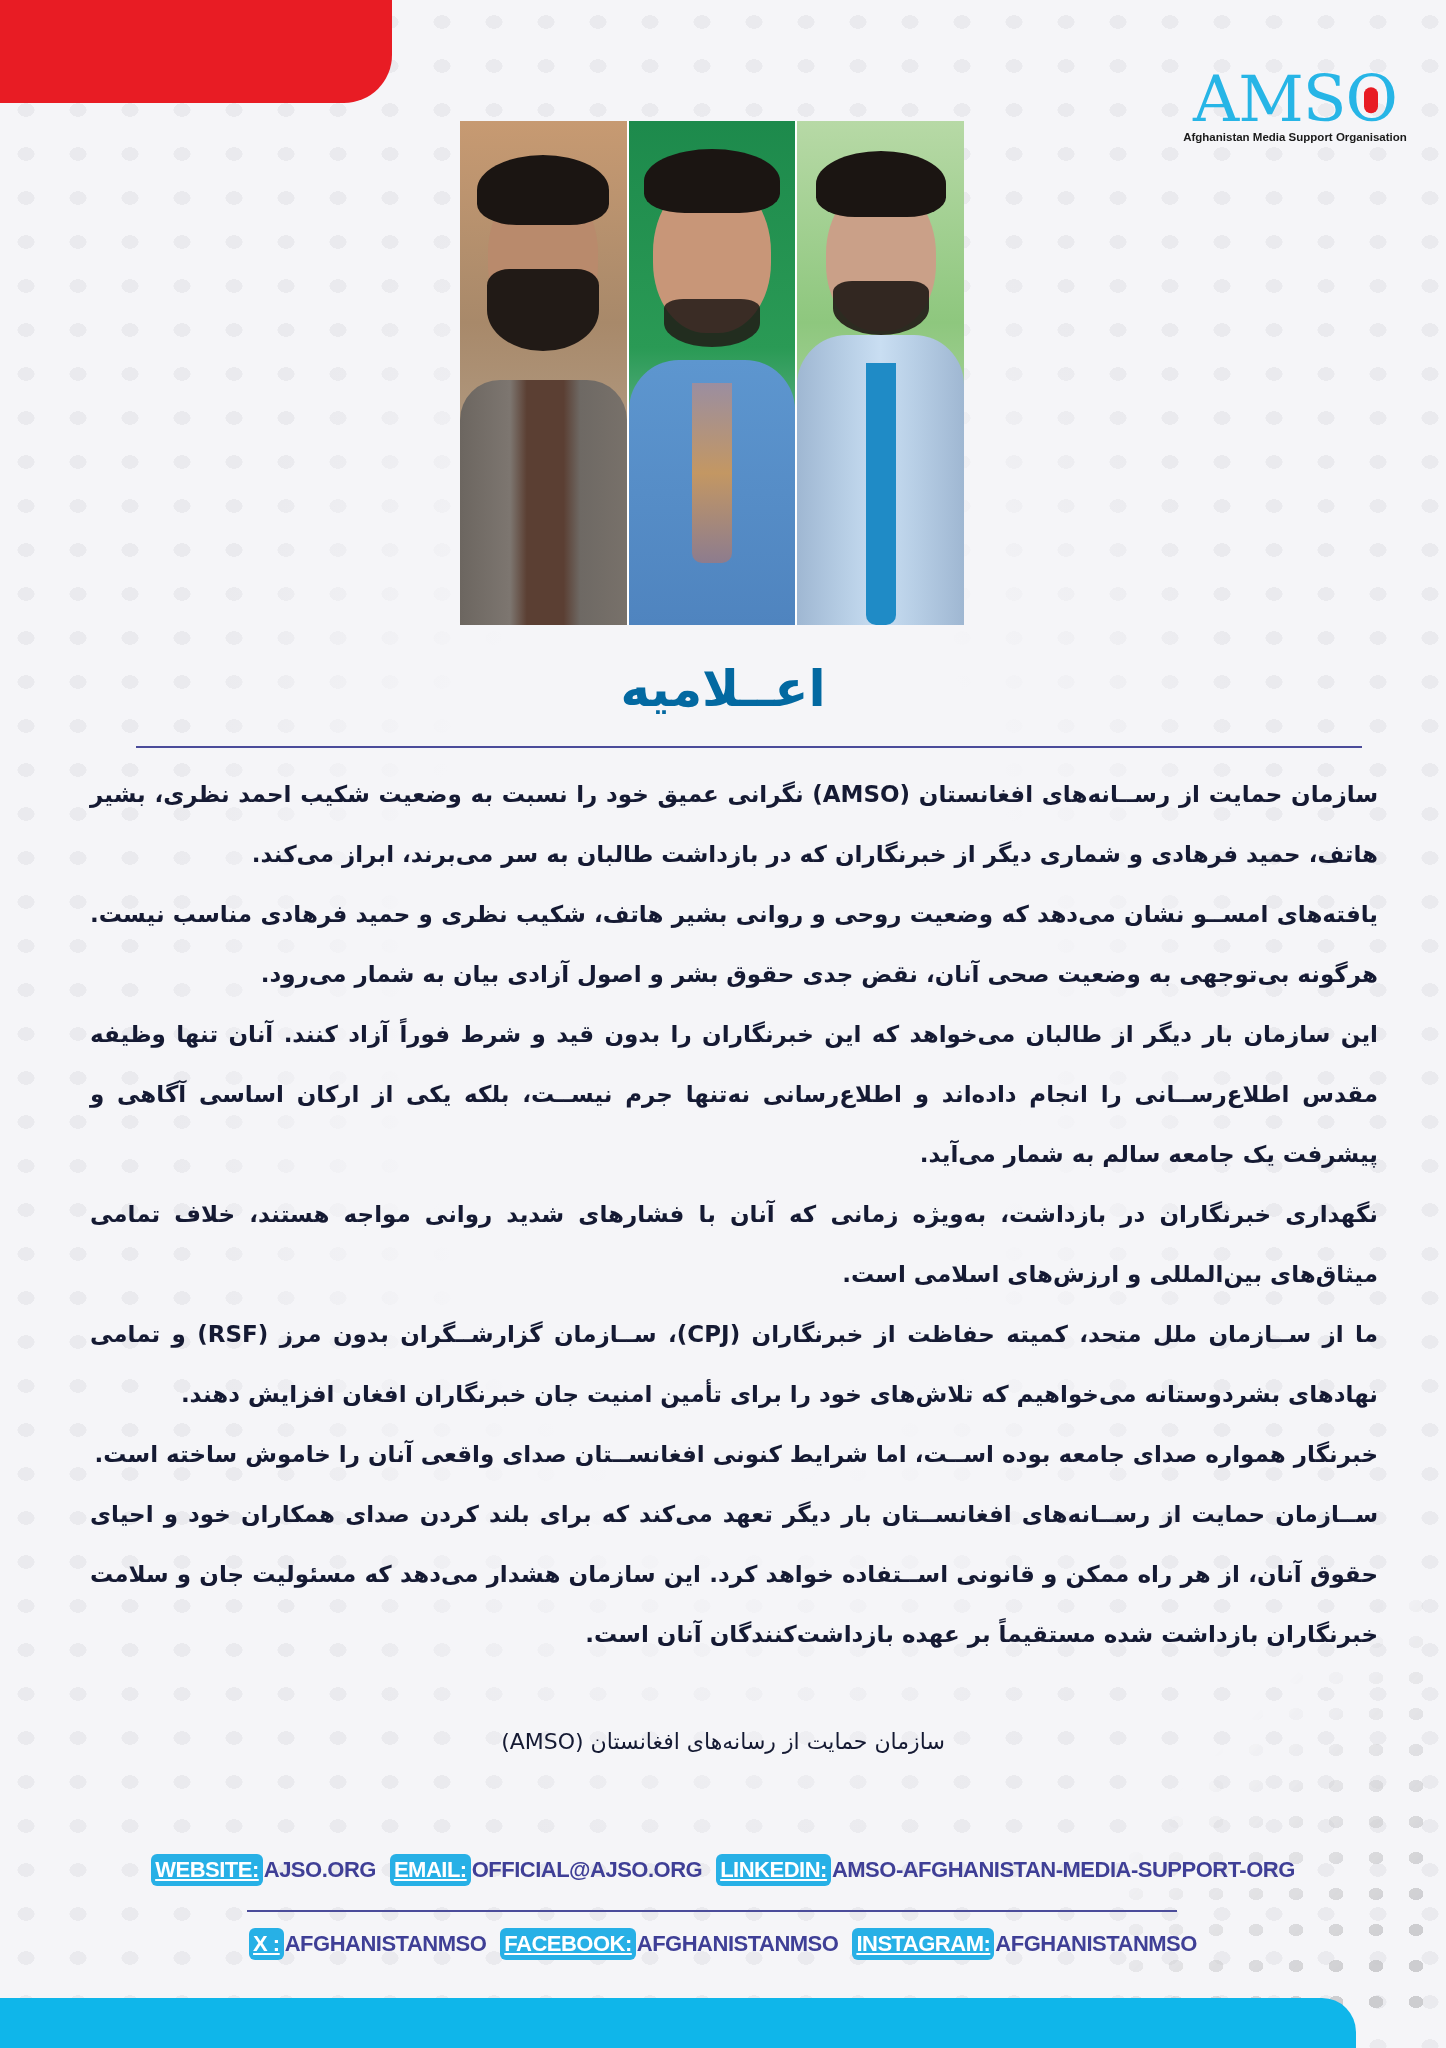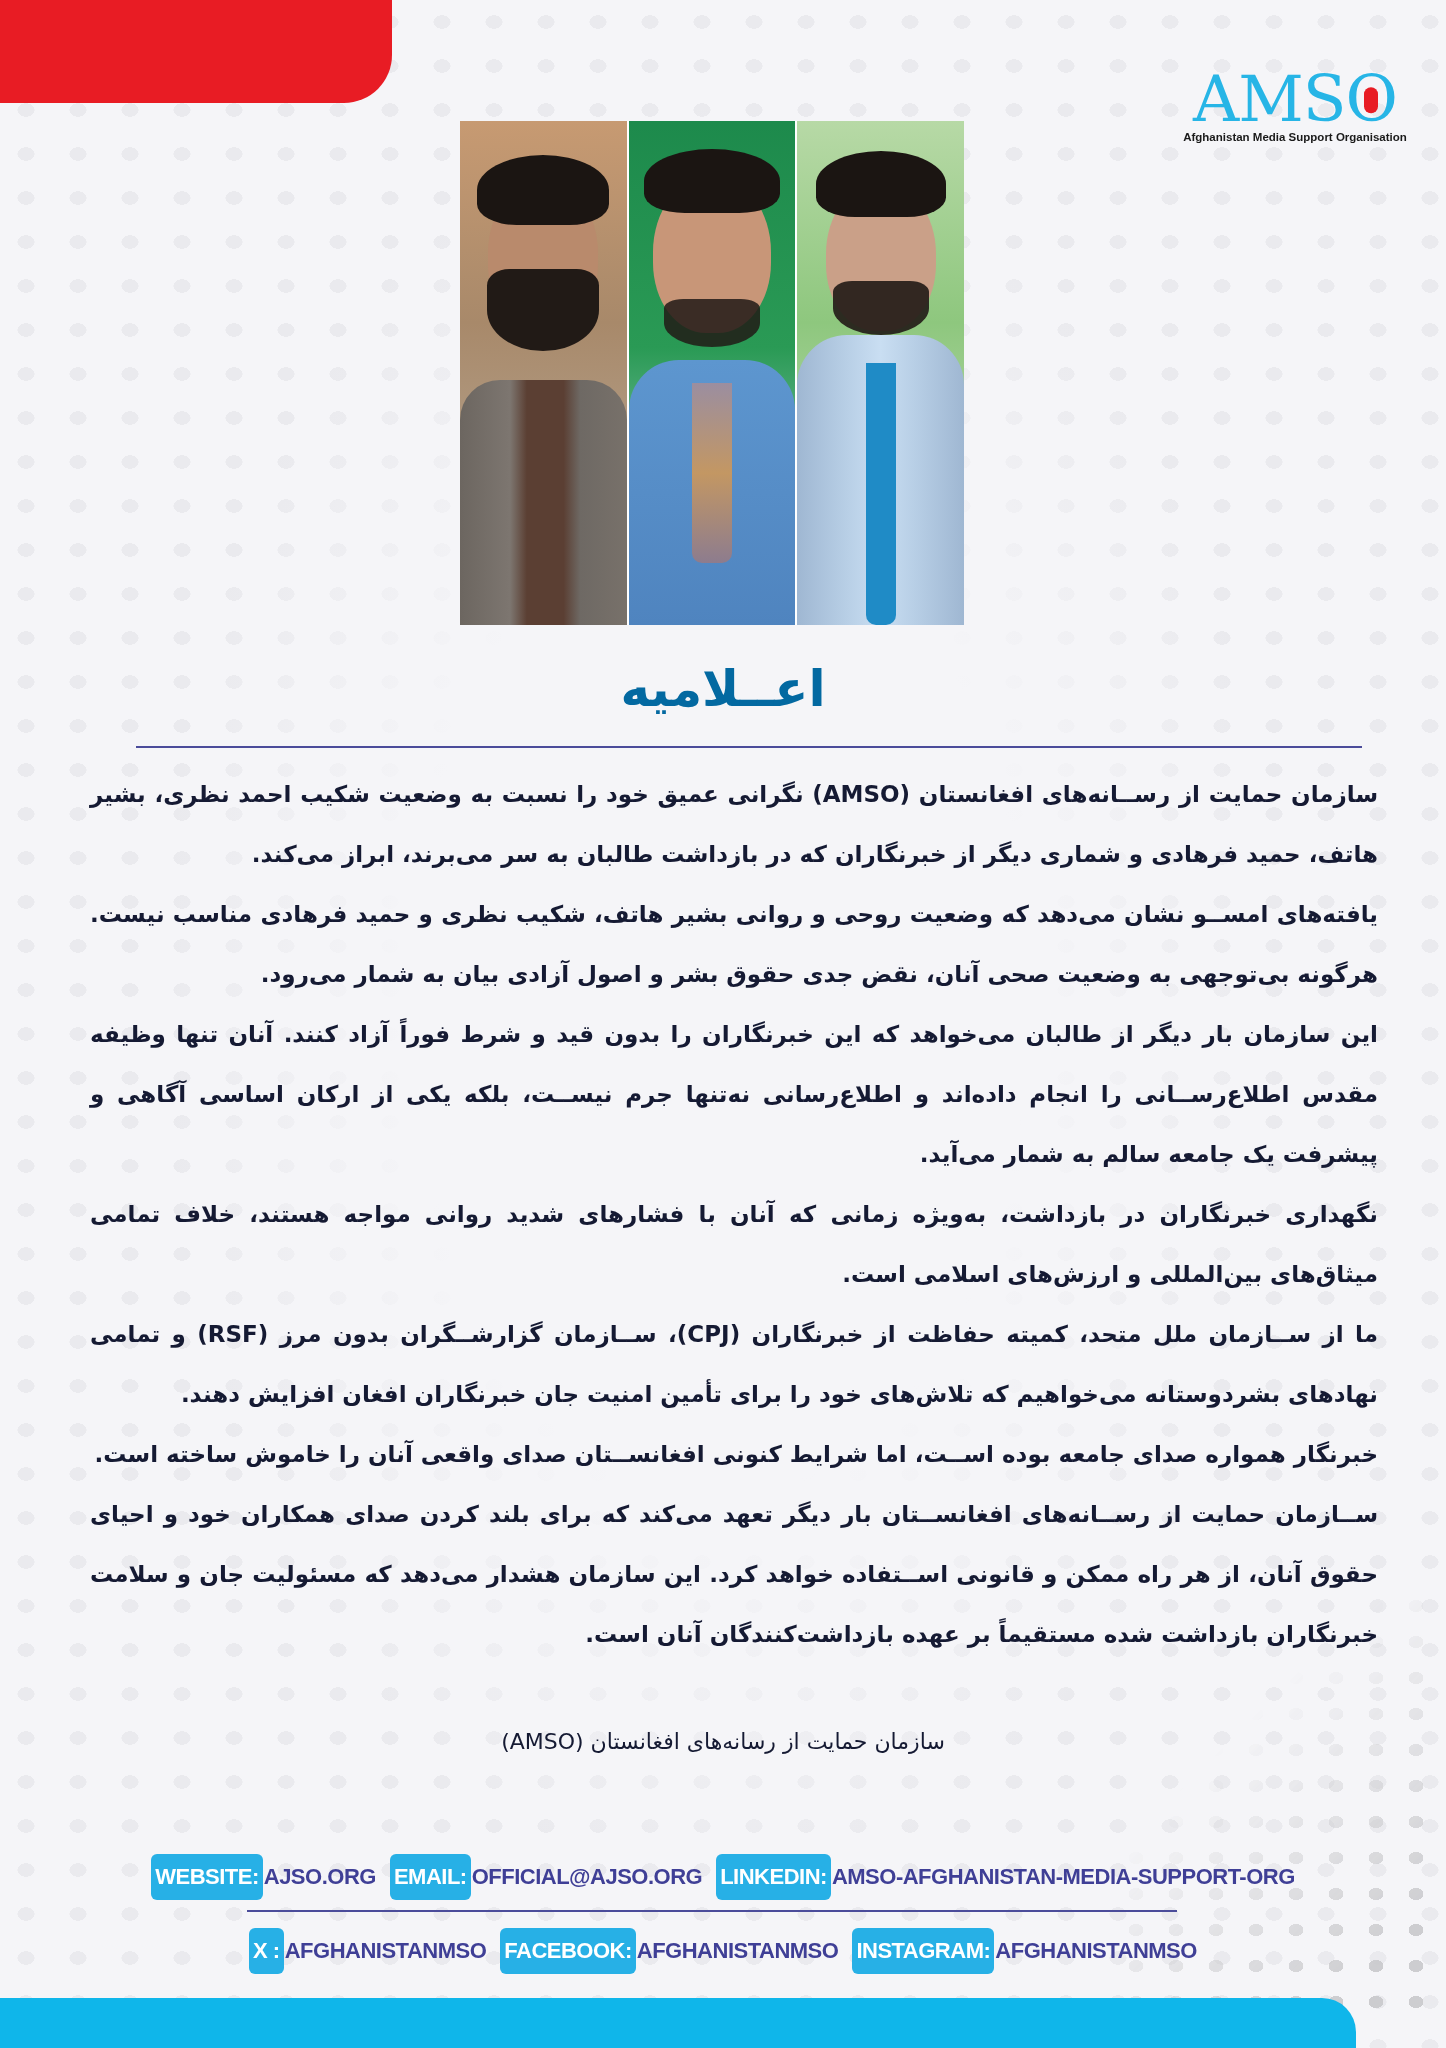--- a/index.html
+++ b/index.html
@@ -75,21 +75,21 @@
   }
   .contact-row {
     position: absolute; left: 0; right: 0; display: flex; justify-content: center; align-items: center; gap: 14px;
     font-family: "Liberation Sans", sans-serif; font-weight: bold; font-size: 22px; color: #3f3f96;
     letter-spacing: -0.5px;
   }
   .contact-row.r1 { top: 1854px; }
   .contact-row.r2 { top: 1928px; }
   .contact { display: inline-flex; align-items: center; }
   .tag {
-    background: #27b0e6; color: #fff; border-radius: 6px; padding: 10px 4px; margin-right: 1px;
+    background: #27b0e6; color: #fff; border-radius: 6px; padding: 3px 4px; margin-right: 1px; text-decoration: underline;
   }
   .footer-line {
     position: absolute; left: 247px; width: 930px; top: 1910px; height: 2px; background: #4b4c9a;
   }
   .bottom-bar {
     position: absolute; left: 0; bottom: 0; width: 1356px; height: 50px;
     background: #0fb6ea; border-top-right-radius: 34px;
   }
 </style>
 </head>

